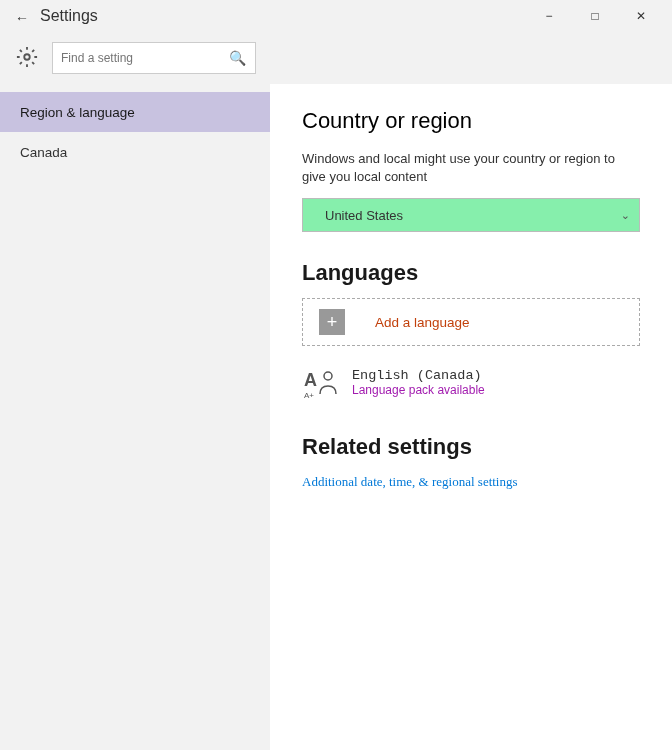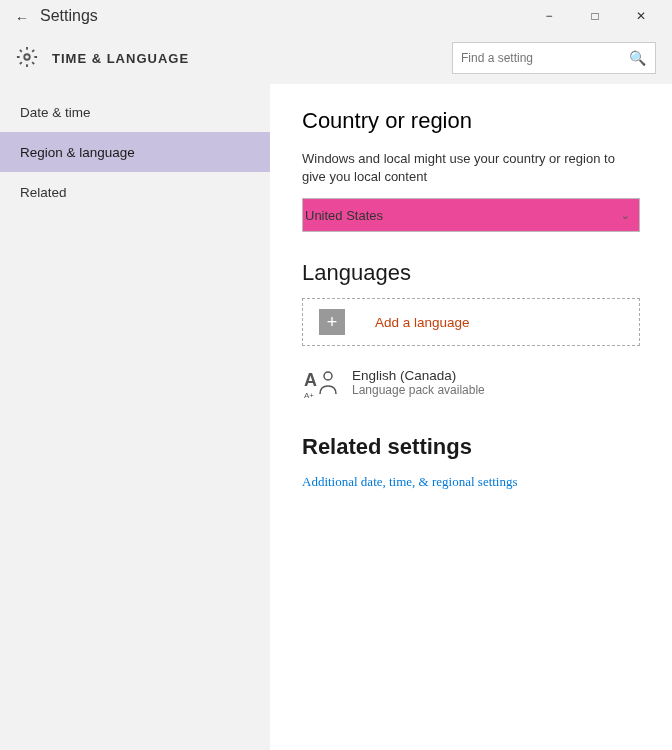--- a/index.html
+++ b/index.html
@@ -161,33 +161,33 @@
       top: 50%;
       transform: translateY(-50%);
       font-size: 11px;
       color: #555;
       pointer-events: none;
     }
     .dropdown-select {
       width: 100%;
       height: 34px;
       border: 1px solid #bbb;
-      background: #ec4899;
-      padding: 0 2px;
+      background: #86efac;
+      padding: 0 22px;
       font-size: 13px;
       color: #333;
       appearance: none;
       -webkit-appearance: none;
       cursor: pointer;
       outline: none;
     }
 
     .languages-title {
       font-size: 22px;
-      font-weight: 400;
+      font-weight: 700;
       color: #1a1a1a;
       margin-bottom: 12px;
     }
     .languages-desc {
       font-size: 13px;
       color: #333;
       margin-bottom: 12px;
     }
 
     .add-language-btn {
@@ -229,24 +229,25 @@
     .lang-icon {
       width: 36px;
       height: 36px;
       flex-shrink: 0;
       position: relative;
     }
     .lang-info {}
     .lang-name {
       font-size: 13.5px;
       color: #333;
+      font-family: Liberation Mono, monospace;
     }
     .lang-sub {
       font-size: 12px;
-      color: #737373;
+      color: #a21caf;
     }
 
     .related-title {
       font-size: 22px;
       font-weight: 700;
       color: #1a1a1a;
       margin-top: 24px;
       margin-bottom: 12px;
     }
     .related-link {
@@ -283,38 +284,34 @@
   </div>
 </div>
 
 <div class="app-header">
   <span class="app-header-icon">
     <svg class="gear-svg" viewBox="0 0 24 24" fill="none" stroke="#555" stroke-width="2">
       <circle cx="12" cy="12" r="3"></circle>
       <path d="M12 1v3M12 20v3M4.22 4.22l2.12 2.12M17.66 17.66l2.12 2.12M1 12h3M20 12h3M4.22 19.78l2.12-2.12M17.66 6.34l2.12-2.12"></path>
     </svg>
   </span>
-  <span class="app-header-title">TIME &amp; LANGUAGE</span>
   <div class="search-box">
     <input class="search-input" type="text" placeholder="Find a setting" style="">
     <span class="search-icon">🔍</span>
   </div>
 </div>
 
 <div class="main-layout">
 
   <nav class="sidebar">
-    <div class="sidebar-item">
-      <span>Date &amp; time</span>
-    </div>
     <div class="sidebar-item active">
       <span>Region &amp; language</span>
     </div>
     <div class="sidebar-item">
-      <span>Related</span>
+      <span>Canada</span>
     </div>
   </nav>
 
   <main class="content">
 
     
     <h2 class="section-title">Country or region</h2>
     <p class="section-desc">Windows and local might use your country or region to give you local content</p>
     <div class="dropdown-wrapper">
       <select class="dropdown-select">

